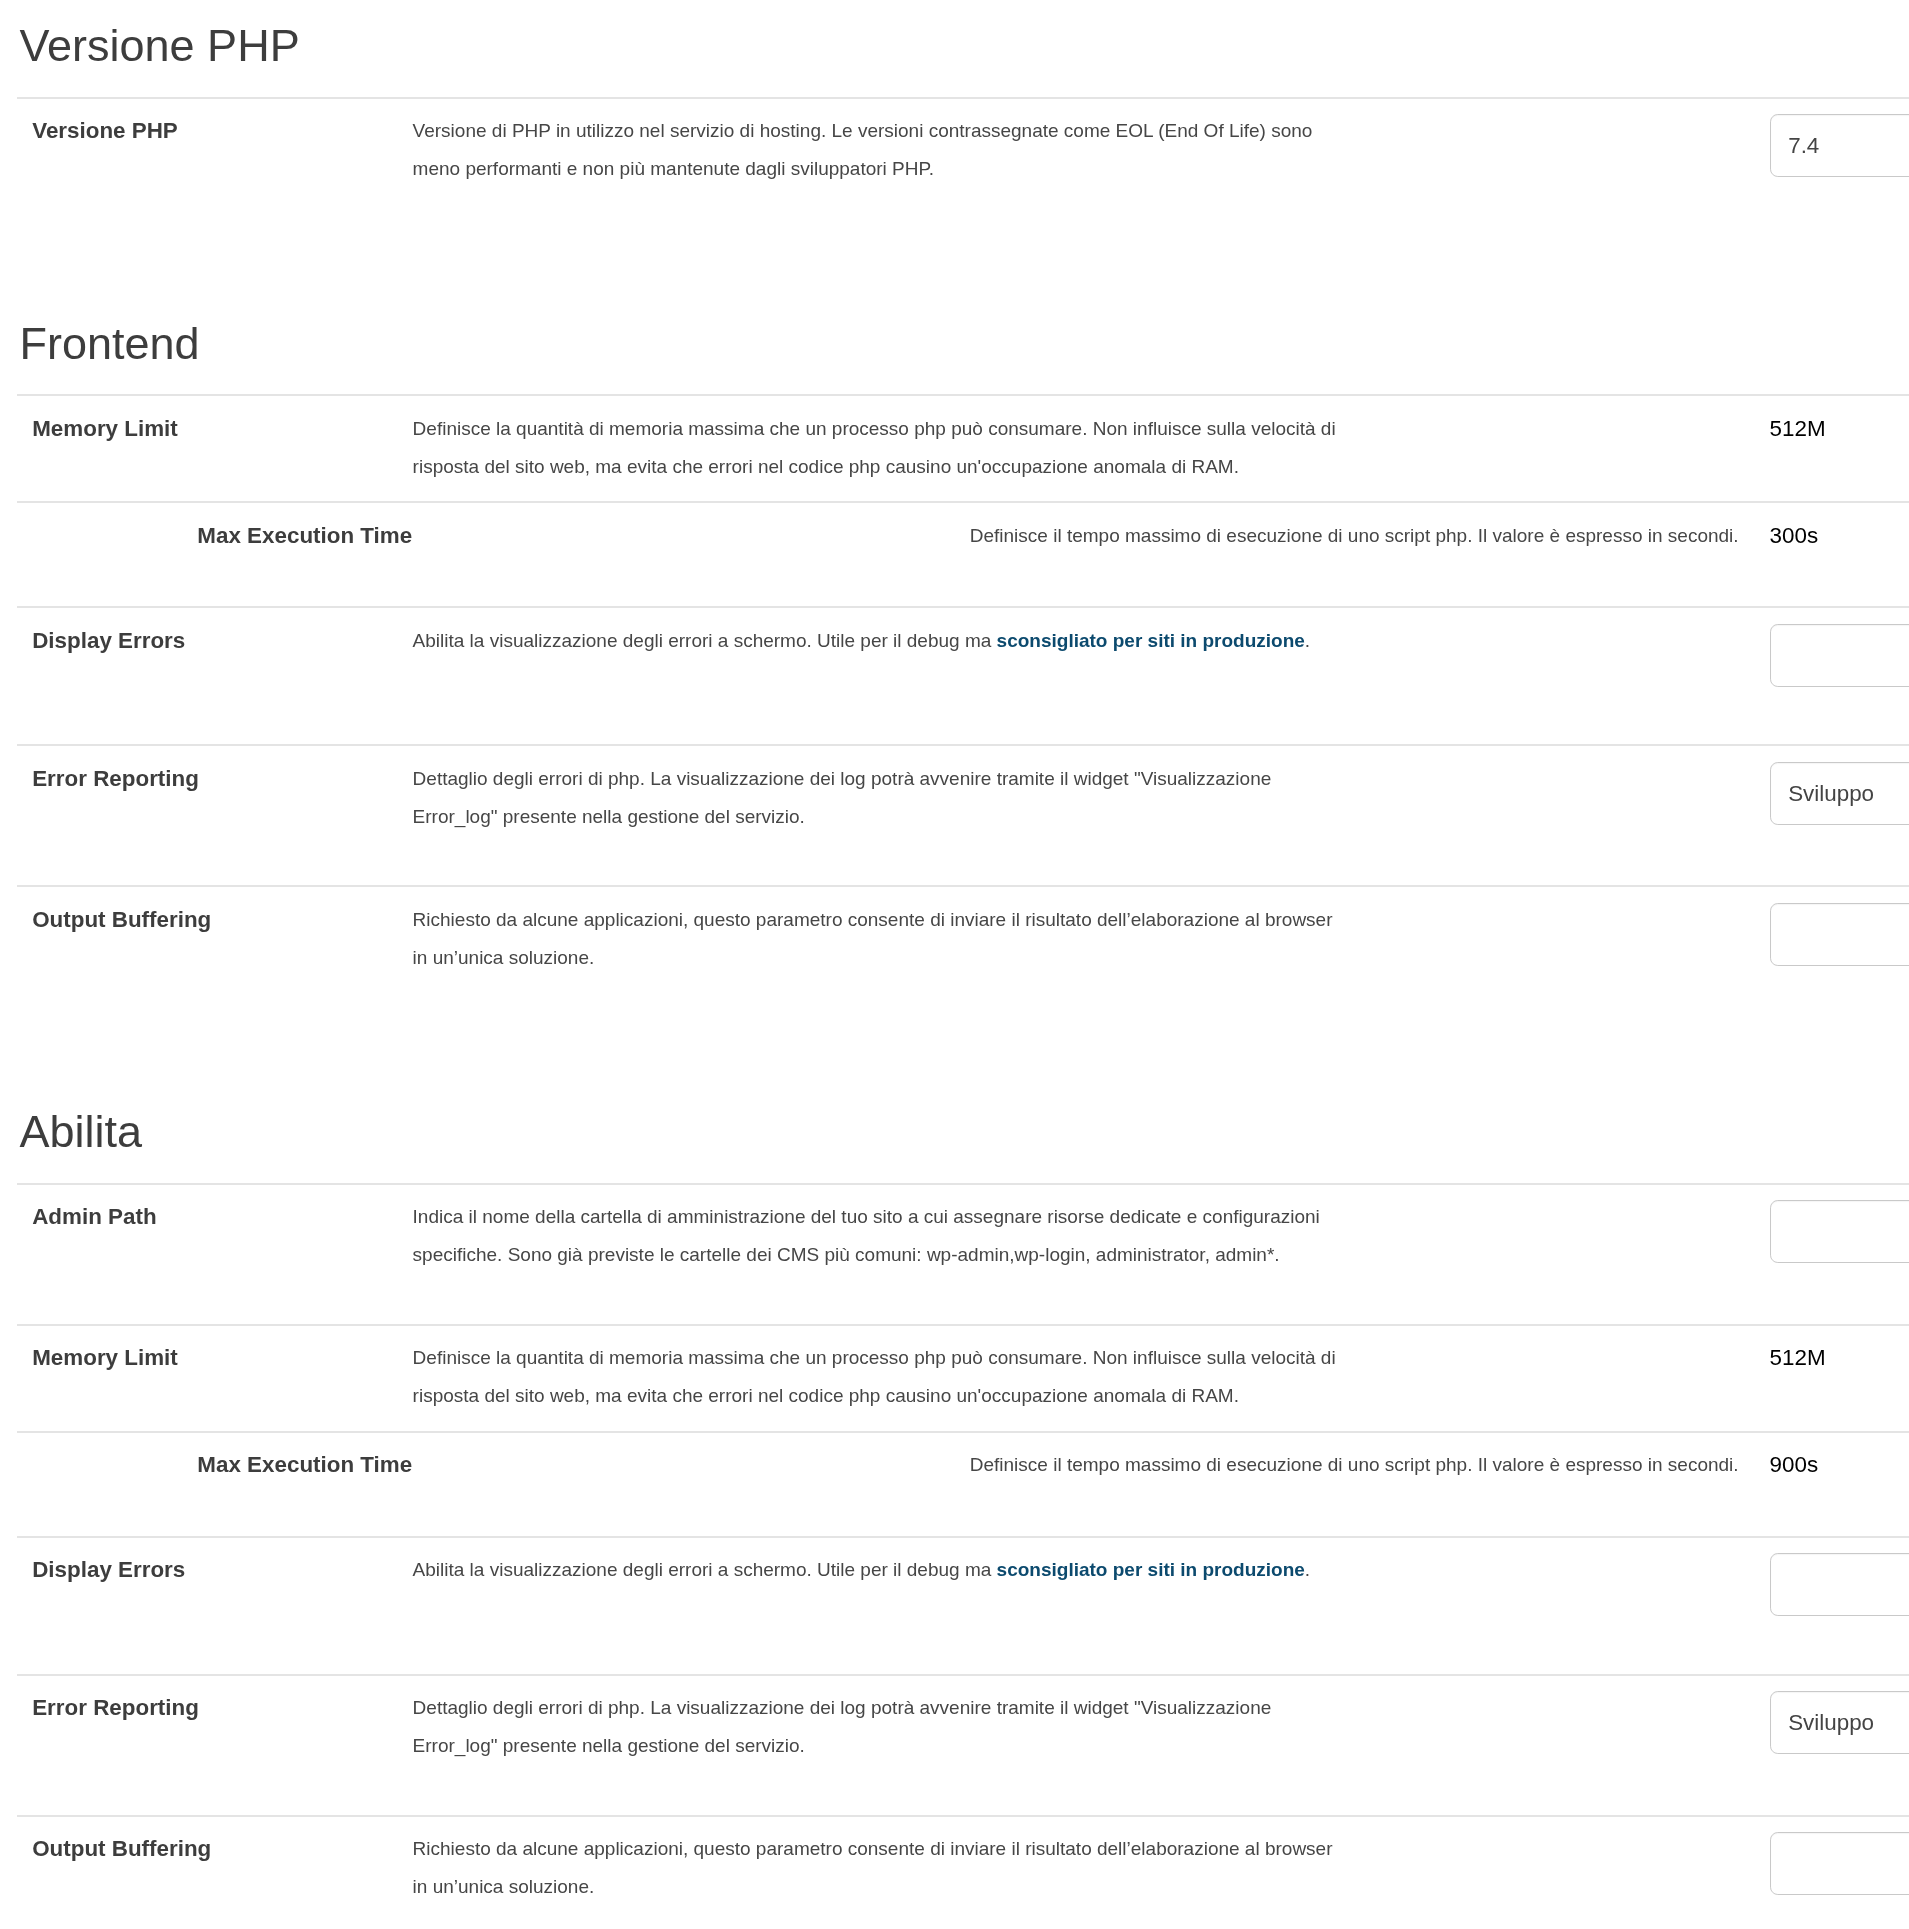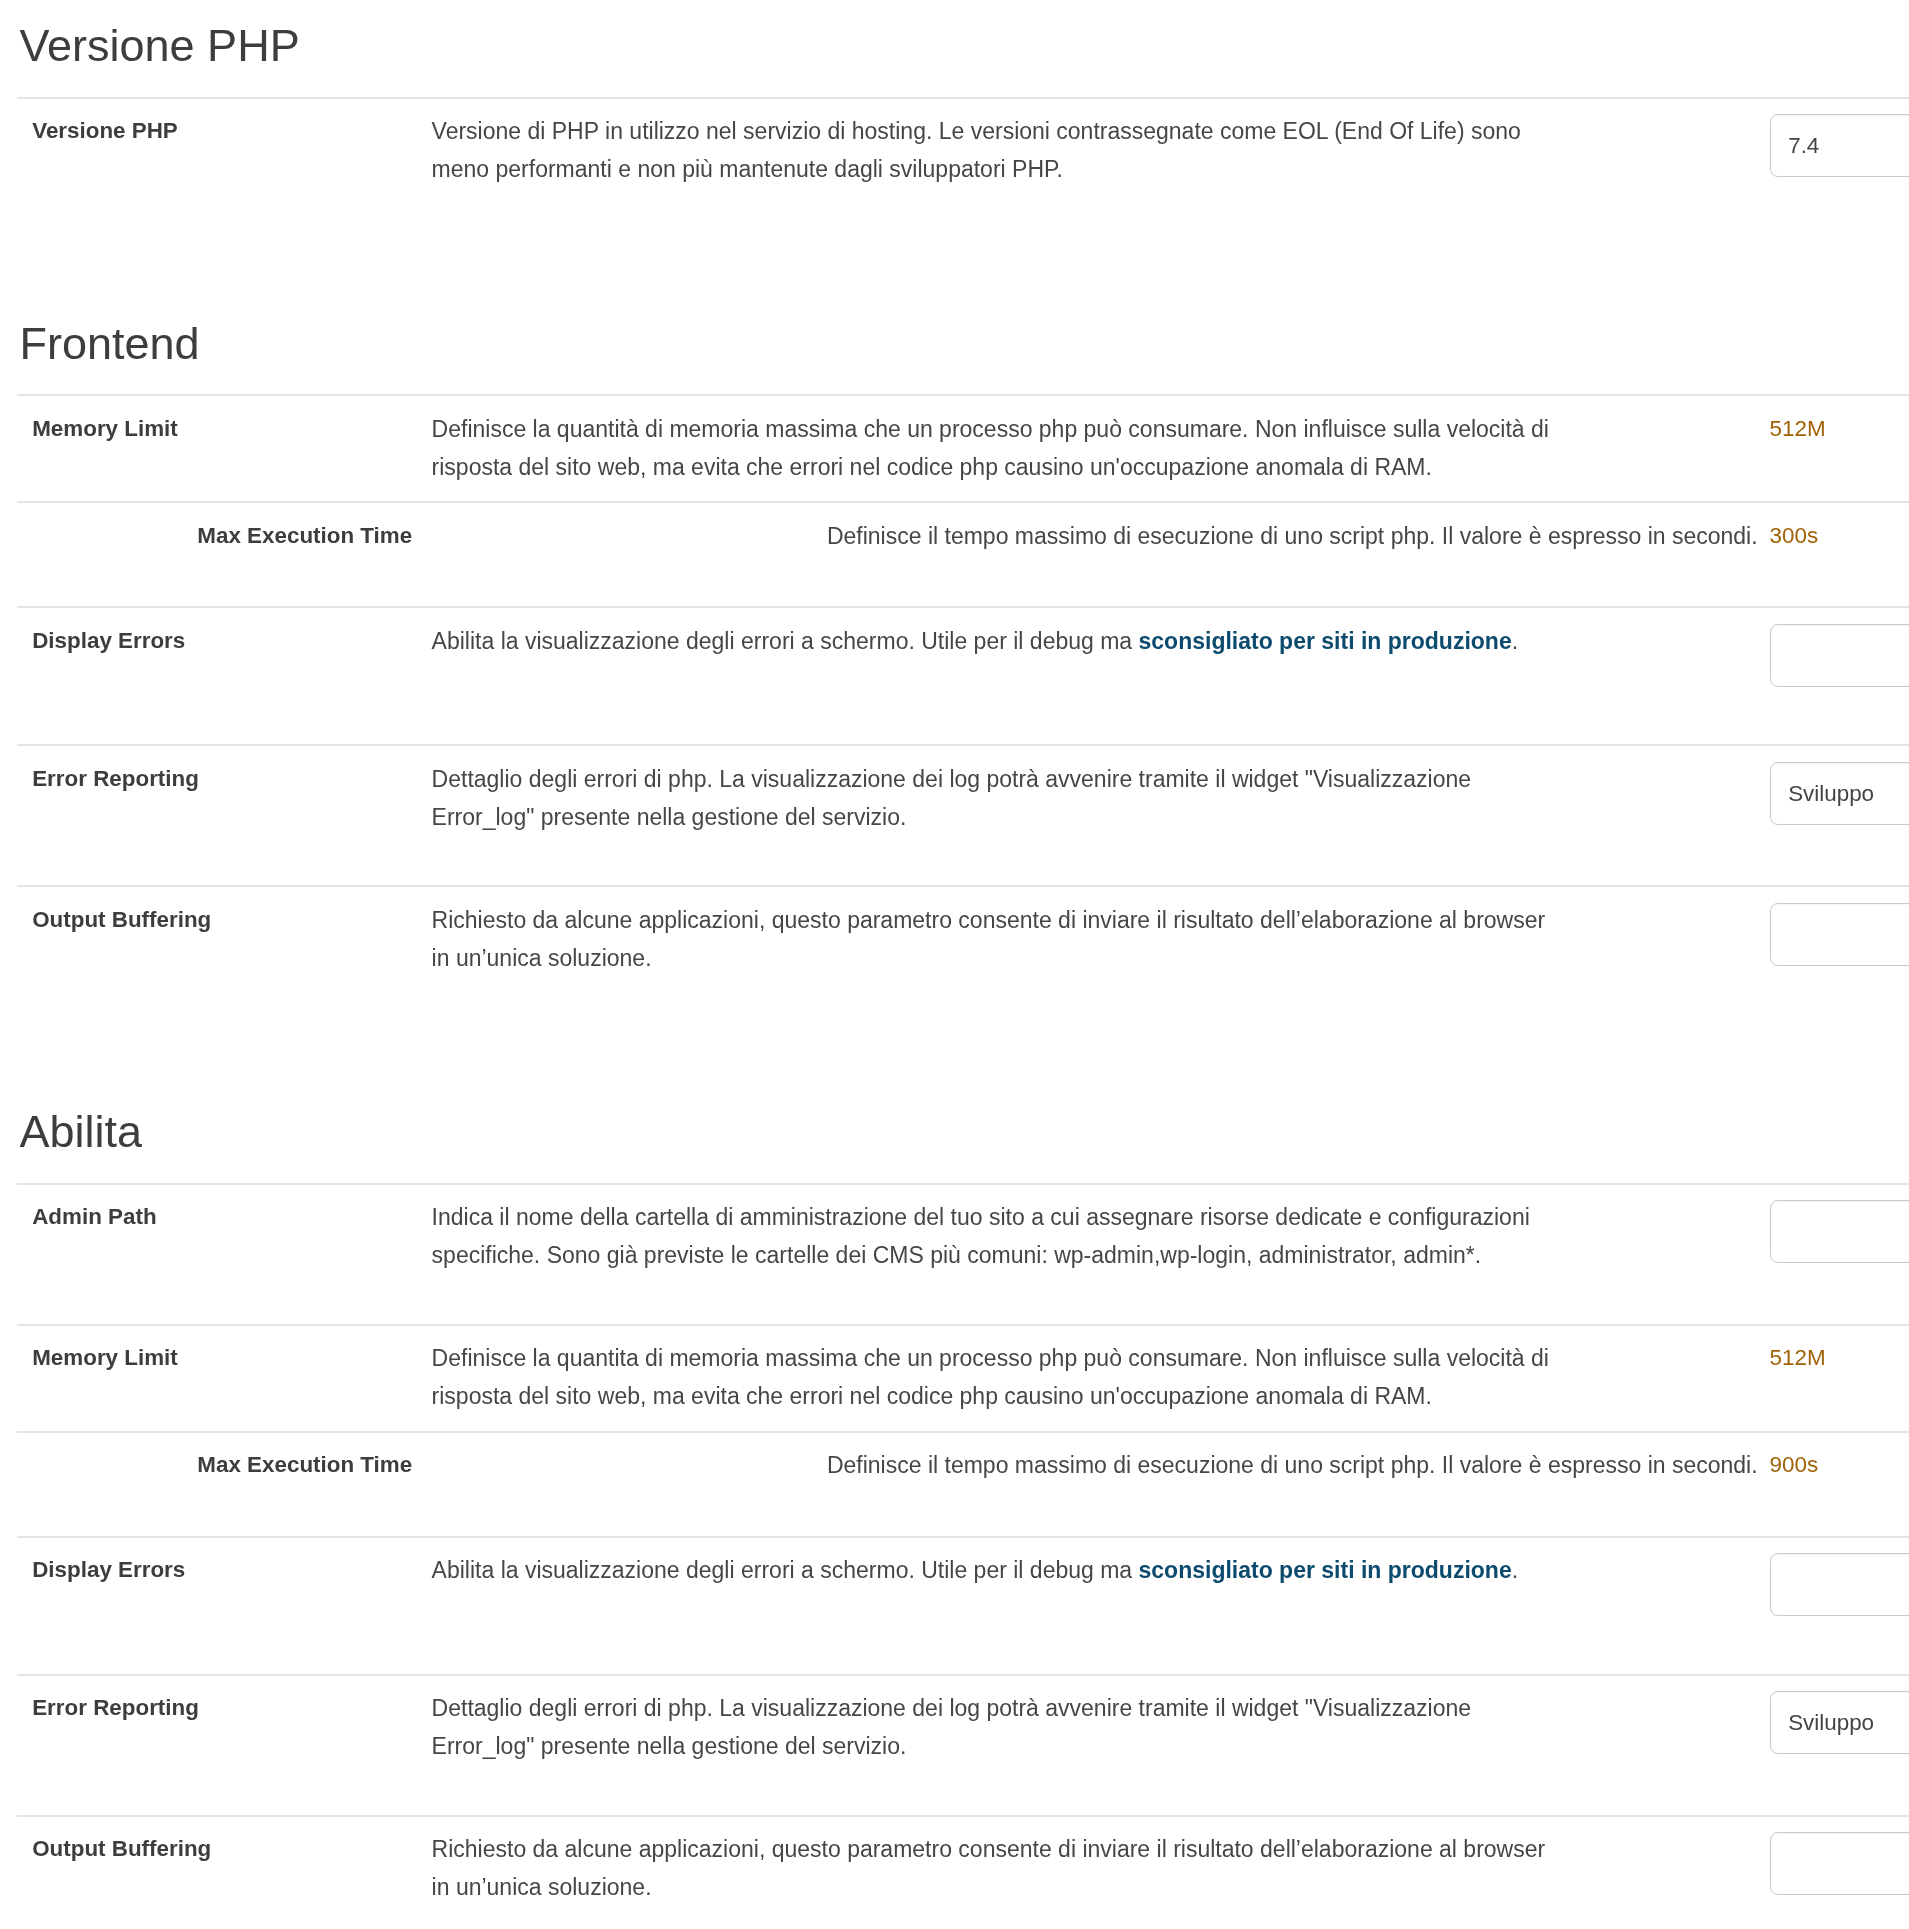--- a/index.html
+++ b/index.html
@@ -43,40 +43,40 @@
     left: 15.6px;
     top: 13.7px;
     width: 380px;
     font-size: 22.4px;
     font-weight: 700;
     line-height: 38px;
     color: #3d3d3d;
   }
   .desc {
     position: absolute;
-    left: 415px;
+    left: 396px;
     top: 13.7px;
     width: 1326px;
-    font-size: 23px;
+    font-size: 19px;
     font-weight: 400;
     line-height: 38px;
     color: #464646;
     white-space: pre-line;
   }
   .desc strong { font-weight: 700; color: #0c4a6e; }
   .control {
     position: absolute;
     left: 1753px;
     top: 0;
   }
   .textvalue {
     margin-top: 13.7px;
     font-size: 22.4px;
     line-height: 38px;
-    color: #a16207;
+    color: #000000;
     white-space: nowrap;
   }
   .selectbox {
     margin-top: 15.6px;
     box-sizing: border-box;
     width: 205px;
     height: 63px;
     background: #ffffff;
     border: 1px solid #c9c9c9;
     border-radius: 7.8px;

